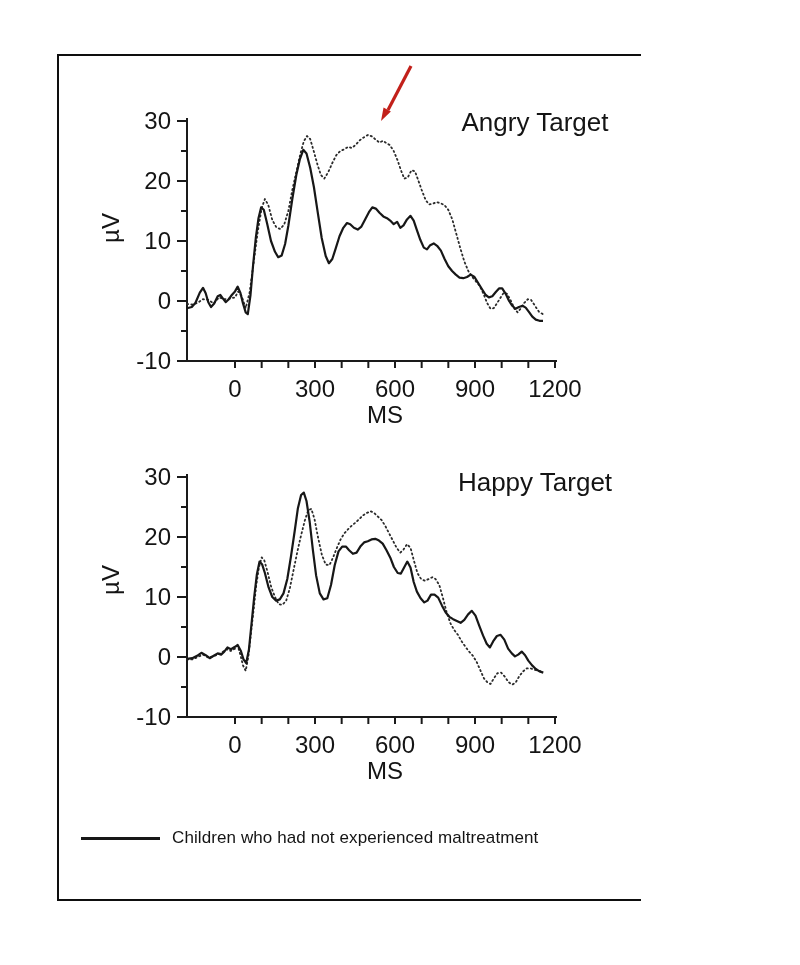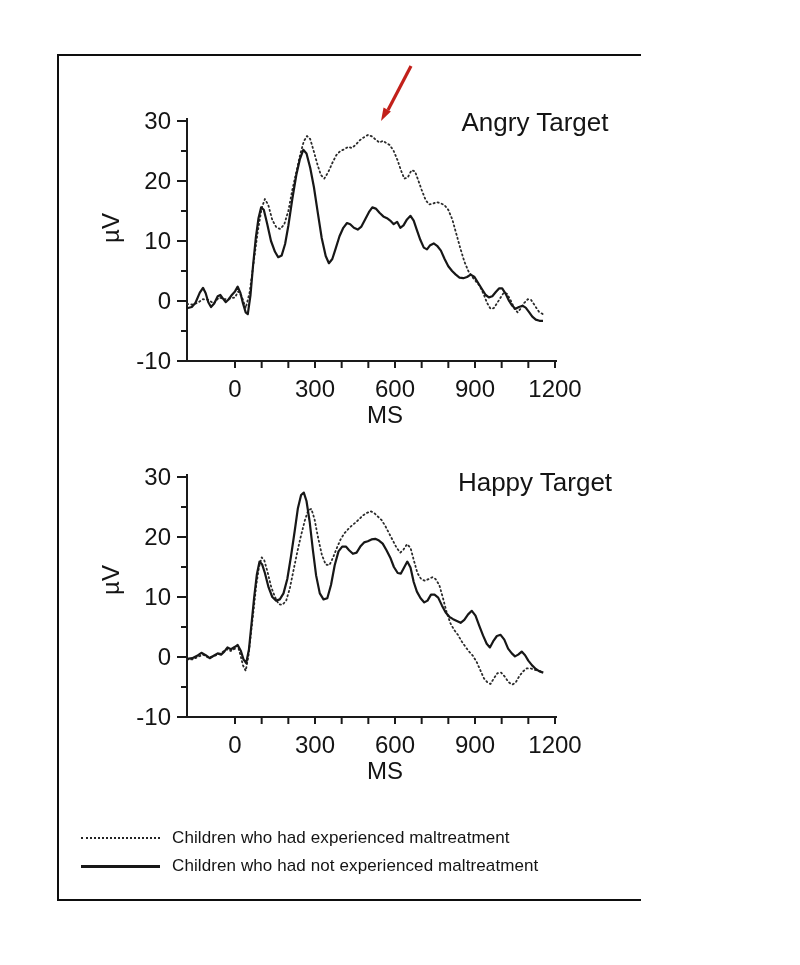--- a/index.html
+++ b/index.html
@@ -117,21 +117,17 @@
         <polyline points="187.0,659.4 192.3,659.4 197.7,657.0 203.0,654.6 208.3,657.6 213.1,656.4 217.9,654.6 222.2,652.2 226.5,649.2 230.7,651.0 235.0,648.6 237.7,645.6 240.3,654.6 243.0,665.4 245.7,670.8 248.3,657.0 251.0,633.0 253.7,609.0 256.3,585.0 259.0,567.0 261.7,557.4 264.3,560.4 267.5,571.8 271.3,587.4 275.0,597.0 278.7,604.2 282.5,604.8 286.2,600.6 289.9,588.0 293.7,569.4 297.4,551.4 301.1,535.2 304.9,520.2 308.1,510.6 311.3,508.8 314.5,519.0 318.2,538.2 321.9,555.0 325.7,564.6 329.4,565.2 333.1,557.4 336.9,547.8 340.6,539.4 344.3,533.4 348.1,529.2 351.8,525.6 355.5,522.6 359.3,519.0 363.0,515.4 366.7,513.0 370.5,511.2 374.2,513.0 377.9,516.6 381.7,520.2 385.4,526.2 389.1,533.4 392.9,540.6 396.6,547.8 400.3,552.6 403.5,549.6 407.0,544.2 410.5,547.8 413.7,559.8 417.4,573.0 421.1,579.0 424.9,580.8 428.6,579.0 432.3,577.2 435.5,579.0 439.3,585.0 443.0,598.2 446.7,612.6 450.5,623.4 454.2,630.0 457.9,634.8 461.7,641.4 465.4,646.8 469.1,651.6 472.9,655.8 476.6,661.8 480.3,670.2 484.1,678.6 487.3,682.2 490.5,684.0 493.7,678.6 497.4,673.2 501.1,672.6 504.9,676.8 508.6,682.2 512.3,684.6 515.5,682.8 519.3,676.2 523.0,671.4 526.7,668.4 530.5,668.4 534.2,669.6 537.9,670.8 541.7,671.4" class="series dotted"></polyline>
         <polyline points="187.0,658.8 192.3,658.2 197.1,655.8 201.4,652.8 205.7,655.2 209.7,658.2 213.7,655.8 217.7,653.4 221.1,654.6 224.3,651.6 227.5,647.4 231.0,649.2 235.0,646.8 237.7,645.0 240.9,651.0 243.5,659.4 246.2,663.0 248.9,649.8 251.5,624.0 254.2,597.0 256.9,574.2 259.5,561.6 262.2,564.6 264.9,573.0 268.6,587.4 272.3,597.0 276.1,600.6 279.8,599.4 283.5,593.4 287.3,579.0 291.0,556.2 294.7,531.0 297.9,508.2 301.1,495.0 303.8,492.6 306.5,501.0 309.7,522.0 312.9,550.2 316.1,575.4 319.8,593.4 323.5,599.4 327.3,598.2 331.0,585.0 334.7,565.2 338.5,551.4 342.2,546.6 345.9,546.6 349.1,550.2 352.9,553.8 356.6,552.6 360.3,546.6 364.1,542.4 367.8,541.2 371.5,539.4 375.3,538.8 379.0,540.6 382.7,543.6 386.5,550.2 390.2,557.4 393.9,567.0 397.7,573.0 400.9,573.6 404.1,567.6 407.3,561.6 410.5,567.6 413.7,582.0 416.9,591.6 420.6,598.2 424.3,602.4 427.5,600.6 431.0,594.6 434.5,594.6 438.2,597.6 441.9,605.4 445.7,612.6 449.4,616.8 453.1,619.2 456.9,621.0 460.6,622.8 464.3,619.8 468.1,614.4 471.8,610.8 475.5,615.6 479.3,625.8 483.0,635.4 486.7,643.8 489.9,647.4 493.1,641.4 496.9,636.0 500.6,634.8 504.3,639.6 508.1,648.6 511.8,653.4 515.0,656.4 518.2,654.6 521.7,651.6 525.1,655.2 528.3,660.6 532.1,665.4 535.8,669.0 539.5,671.4 543.3,672.6" class="series solid"></polyline>
       </g>
     <text class="charttitle" x="535" y="491" text-anchor="middle">Happy Target</text>
     <text class="axislabel" transform="translate(119 580) rotate(-90)" text-anchor="middle">µV</text>
     <text class="axislabel" x="385" y="779" text-anchor="middle">MS</text>
   </svg>
 
   <div class="legend">
     <div class="legend-row">
-      <span class="legend-sample dotted"></span>
-      <span class="legend-label">Children who had experienced maltreatment</span>
-    </div>
-    <div class="legend-row">
       <span class="legend-sample solid"></span>
       <span class="legend-label">Children who had not experienced maltreatment</span>
     </div>
   </div>
 </div>
 
 </body></html>

